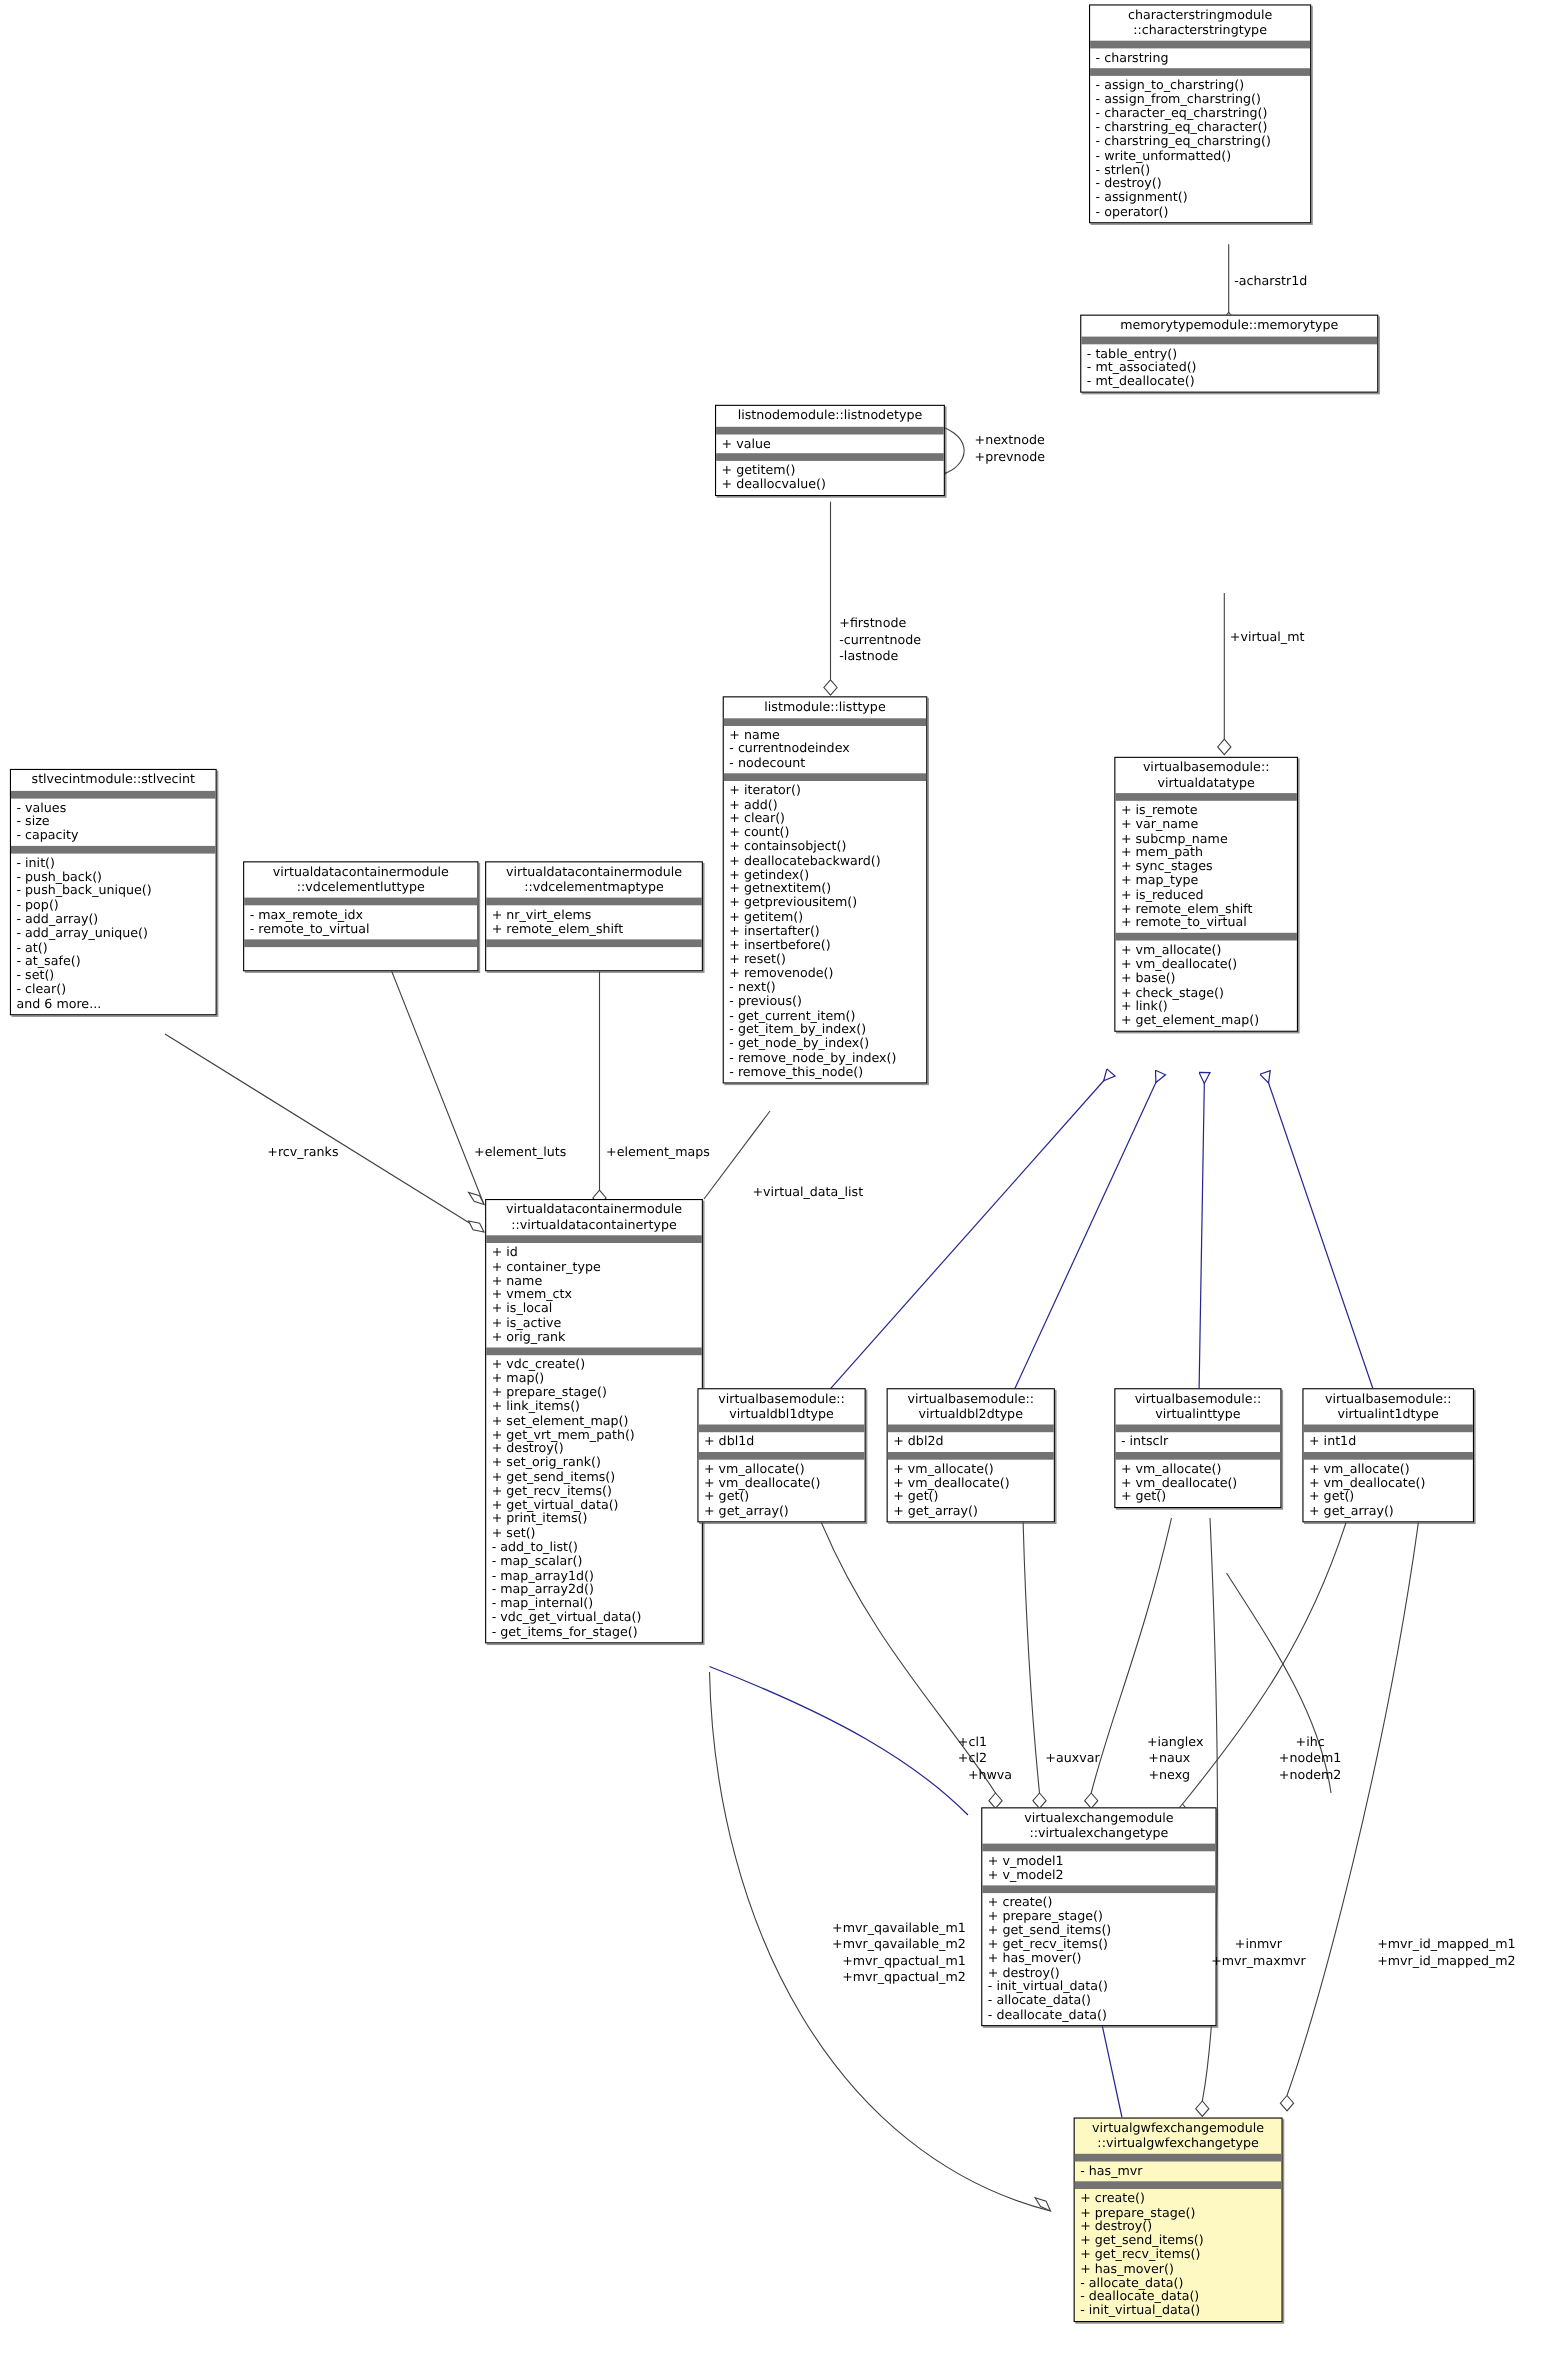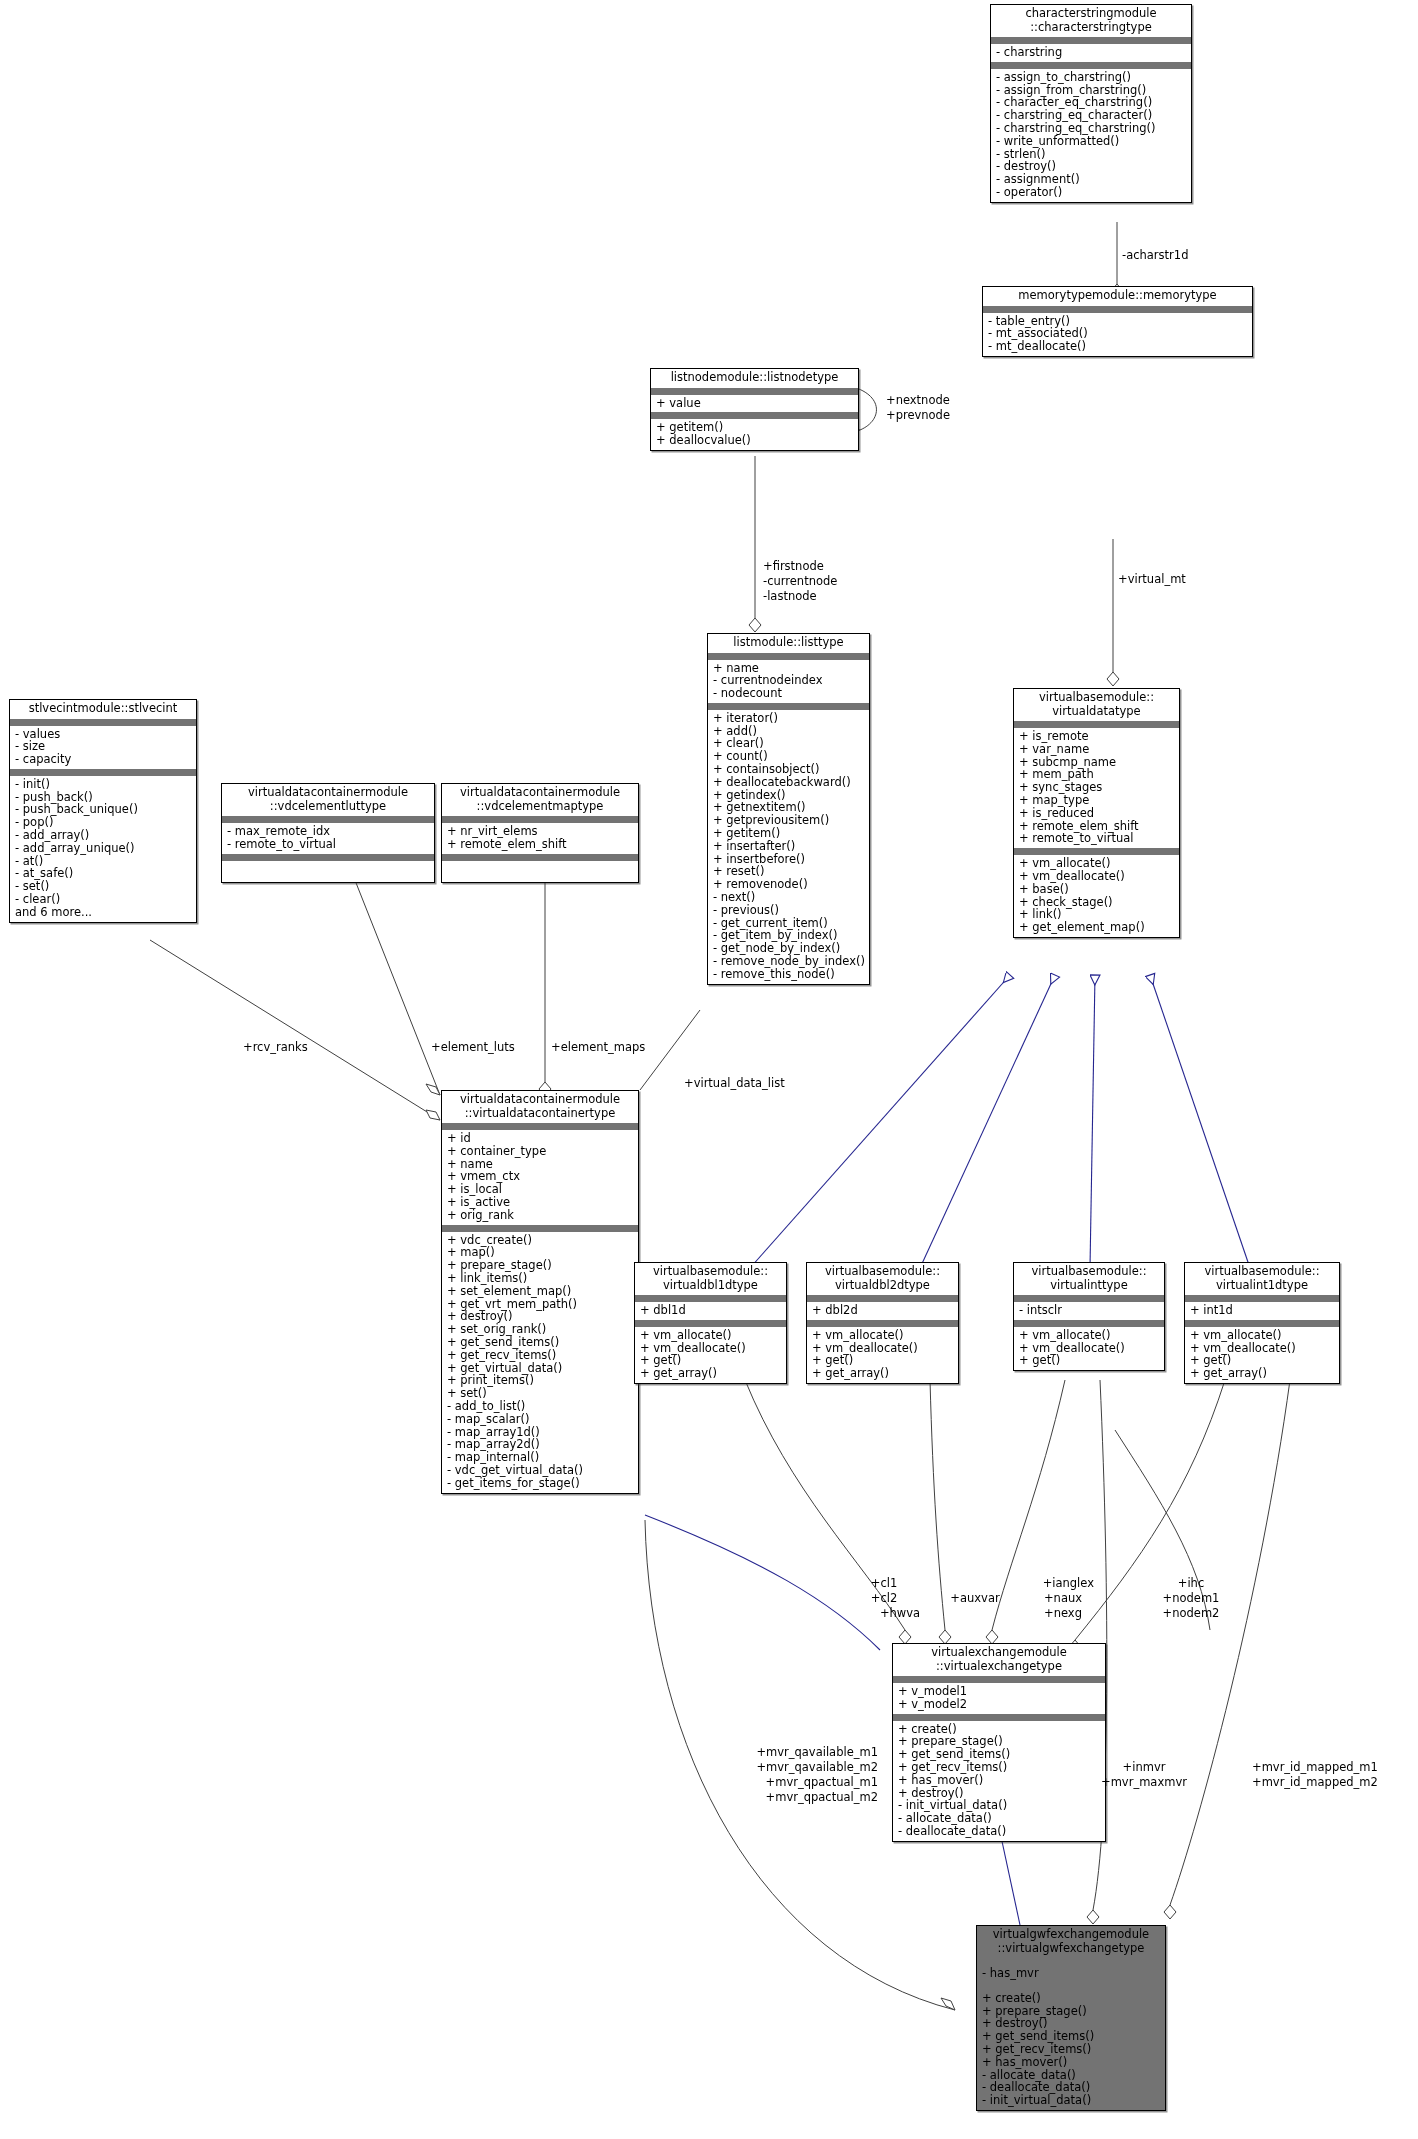--- a/index.html
+++ b/index.html
@@ -1,21 +1,21 @@
 <!DOCTYPE html>
 <html><head>
 <meta charset="utf-8">
 <style>
   html,body{margin:0;padding:0;background:#ffffff;}
   body{font-family:"DejaVu Sans","Liberation Sans",sans-serif;}
   #canvas{position:relative;width:1418px;height:2139px;overflow:hidden;background:#fff;border-radius:26px;}
   svg.edges{position:absolute;left:0;top:0;width:1418px;height:2139px;pointer-events:none;}
   .uml{position:absolute;border:1px solid #000;background:#fff;box-sizing:border-box;
        box-shadow:1.5px 1.5px 0 rgba(60,60,60,0.55);}
-  .uml.hl{background:#737373;}
+  .uml.hl{background:#fef9c3;}
   .uml .title{text-align:center;padding:2px 5px 3px 5px;font-size:11.5px;line-height:13.5px;color:#000;}
   .uml .sep{border-top:7px solid #737373;}
   .uml .sec{padding:2px 4px 3px 5px;font-size:11.5px;line-height:12.8px;color:#000;}
   .uml .sec div{white-space:nowrap;}
   .uml .sec.empty{min-height:16px;}
   .elabel{position:absolute;font-size:11.5px;line-height:12.6px;color:#000;white-space:nowrap;}
   .elabel.c{text-align:center;}
   .elabel.r{text-align:right;}
 </style>
 </head>
@@ -125,21 +125,21 @@
     </div>
     <div class="sec sep">
       <div>+ value</div>
     </div>
     <div class="sec sep">
       <div>+ getitem()</div>
       <div>+ deallocvalue()</div>
     </div>
   </div>
 
-  <div class="uml" style="left:707px;top:633px;width:163px;">
+  <div class="uml" style="left:657px;top:633px;width:186px;">
     <div class="title">
       <div>listmodule::listtype</div>
     </div>
     <div class="sec sep">
       <div>+ name</div>
       <div>- currentnodeindex</div>
       <div>- nodecount</div>
     </div>
     <div class="sec sep">
       <div>+ iterator()</div>

